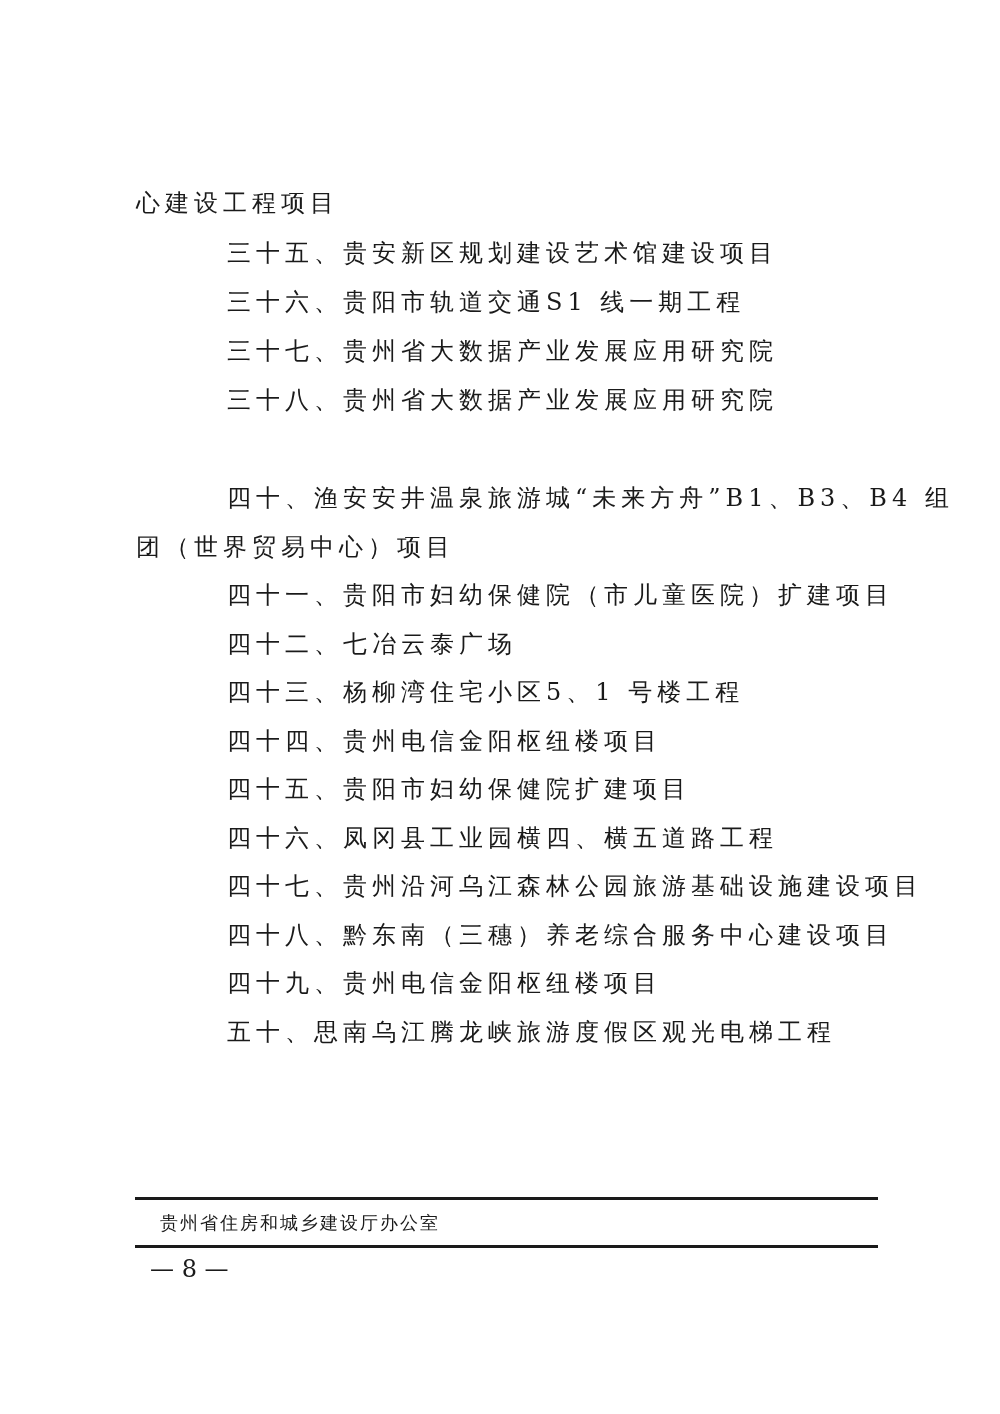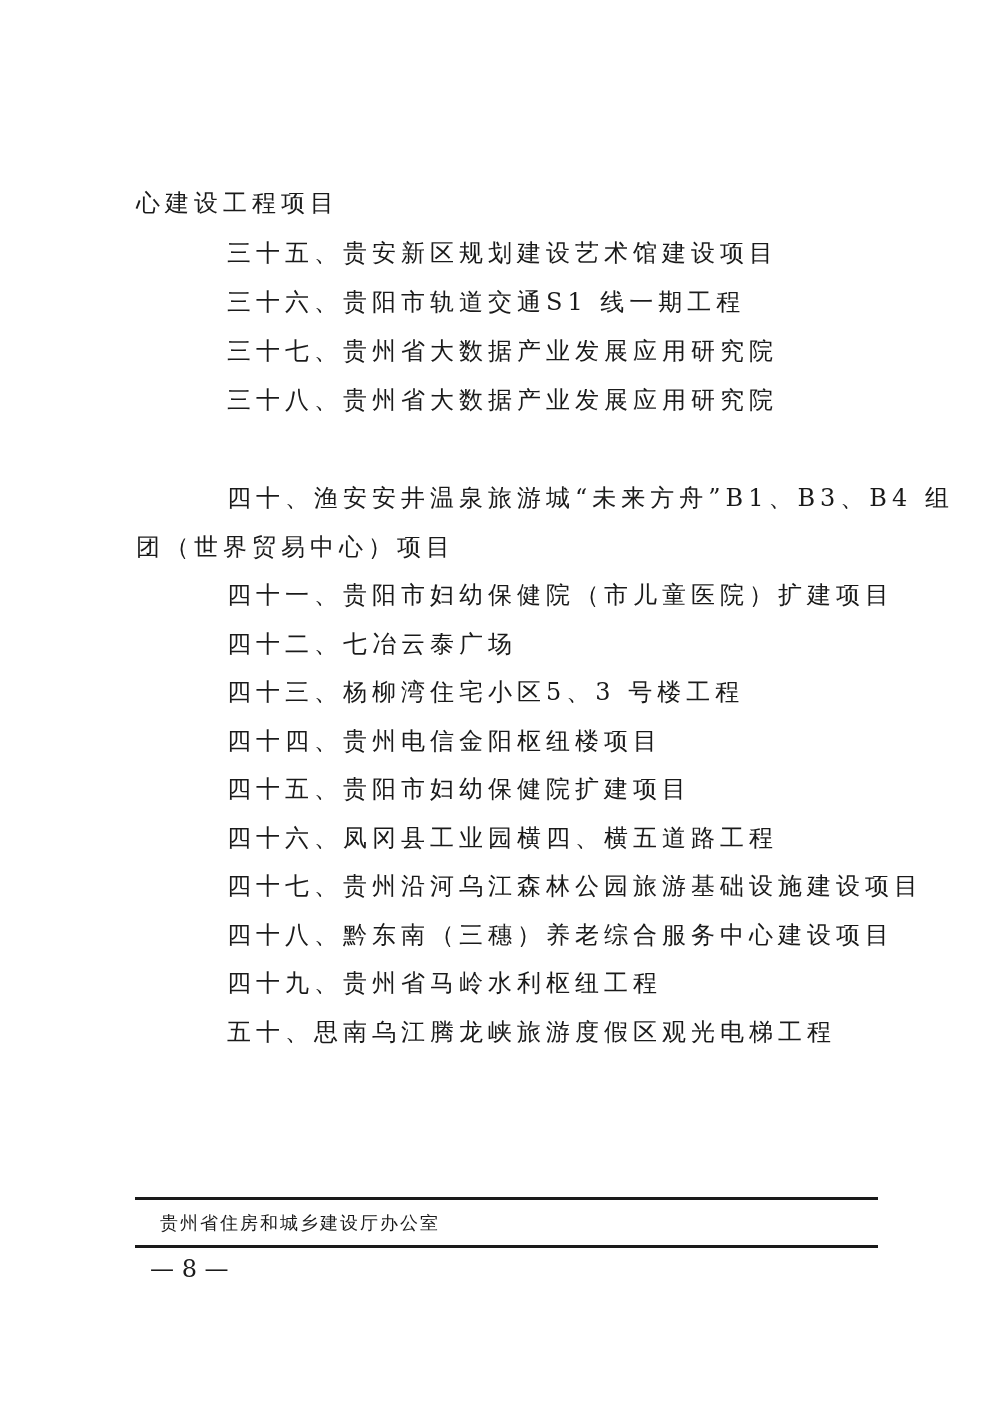--- a/index.html
+++ b/index.html
@@ -73,27 +73,27 @@
 
   <div class="line flush" style="top:188px;">心建设工程项目</div>
   <div class="line indent" style="top:238px;">三十五、贵安新区规划建设艺术馆建设项目</div>
   <div class="line indent" style="top:287px;">三十六、贵阳市轨道交通S1 线一期工程</div>
   <div class="line indent" style="top:336px;">三十七、贵州省大数据产业发展应用研究院</div>
   <div class="line indent" style="top:385px;">三十八、贵州省大数据产业发展应用研究院</div>
   <div class="line indent" style="top:483px;">四十、渔安安井温泉旅游城“未来方舟”B1、B3、B4 组</div>
   <div class="line flush" style="top:532px;">团（世界贸易中心）项目</div>
   <div class="line indent" style="top:629px;">四十二、七冶云泰广场</div>
   <div class="line indent" style="top:580px;">四十一、贵阳市妇幼保健院（市儿童医院）扩建项目</div>
-  <div class="line indent" style="top:677px;">四十三、杨柳湾住宅小区5、3 号楼工程</div>
+  <div class="line indent" style="top:677px;">四十三、杨柳湾住宅小区5、1 号楼工程</div>
   <div class="line indent" style="top:726px;">四十四、贵州电信金阳枢纽楼项目</div>
   <div class="line indent" style="top:774px;">四十五、贵阳市妇幼保健院扩建项目</div>
   <div class="line indent" style="top:823px;">四十六、凤冈县工业园横四、横五道路工程</div>
   <div class="line indent" style="top:871px;">四十七、贵州沿河乌江森林公园旅游基础设施建设项目</div>
   <div class="line indent" style="top:920px;">四十八、黔东南（三穗）养老综合服务中心建设项目</div>
-  <div class="line indent" style="top:968px;">四十九、贵州省马岭水利枢纽工程</div>
+  <div class="line indent" style="top:968px;">四十九、贵州电信金阳枢纽楼项目</div>
   <div class="line indent" style="top:1017px;">五十、思南乌江腾龙峡旅游度假区观光电梯工程</div>
 
   <div class="rule rule-top"></div>
   <div class="footer-org">贵州省住房和城乡建设厅办公室</div>
   <div class="rule rule-bottom"></div>
   <div class="page-number">— 8 —</div>
 
 </div>
 
 </body></html>

